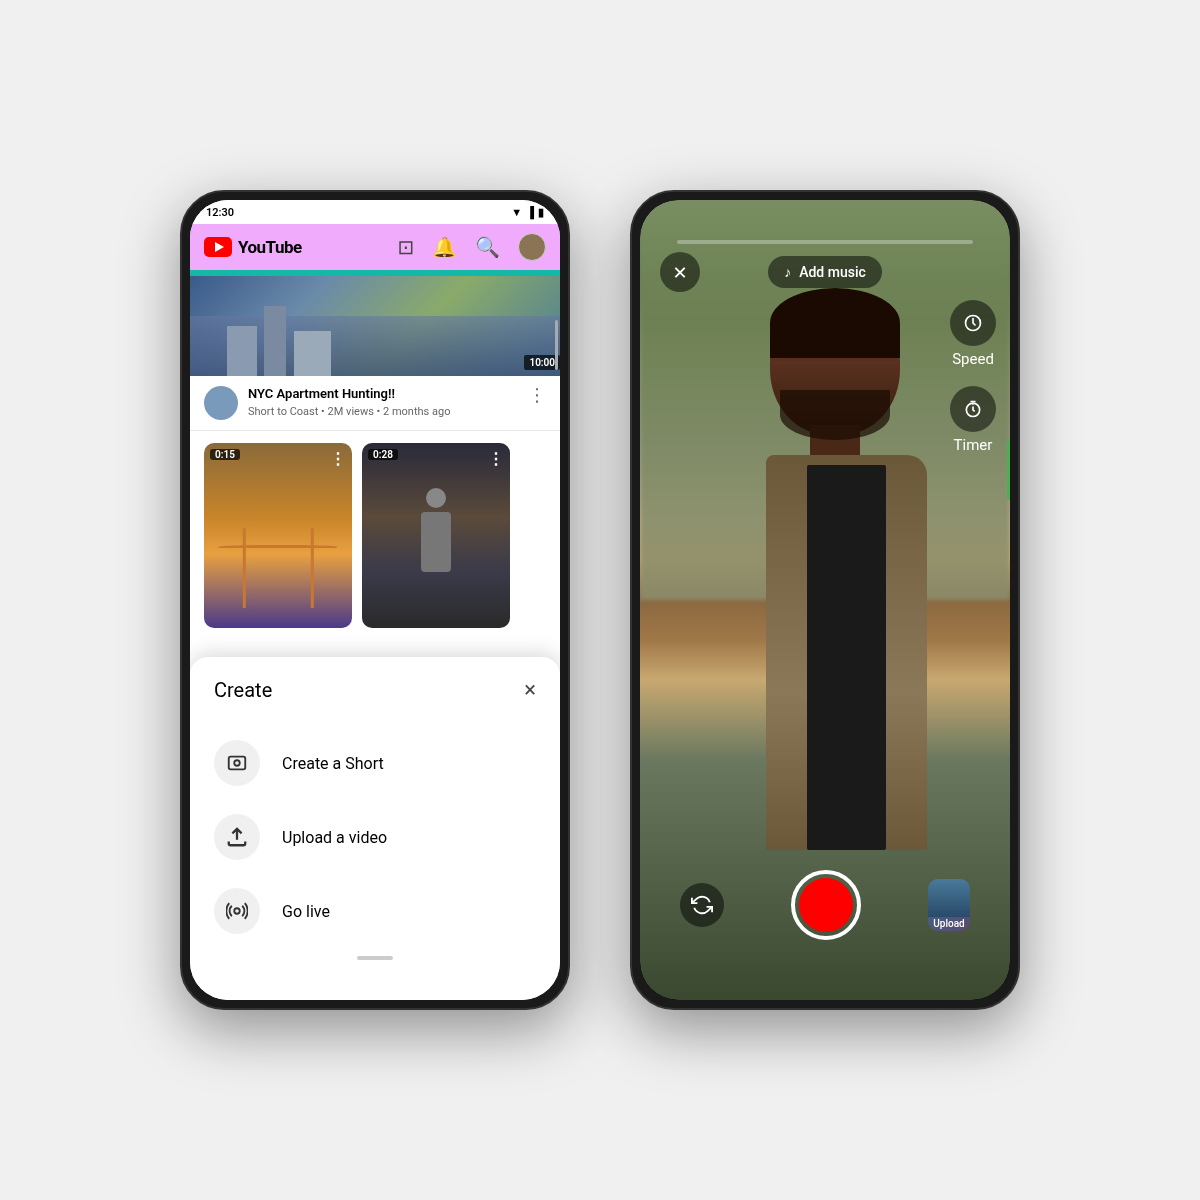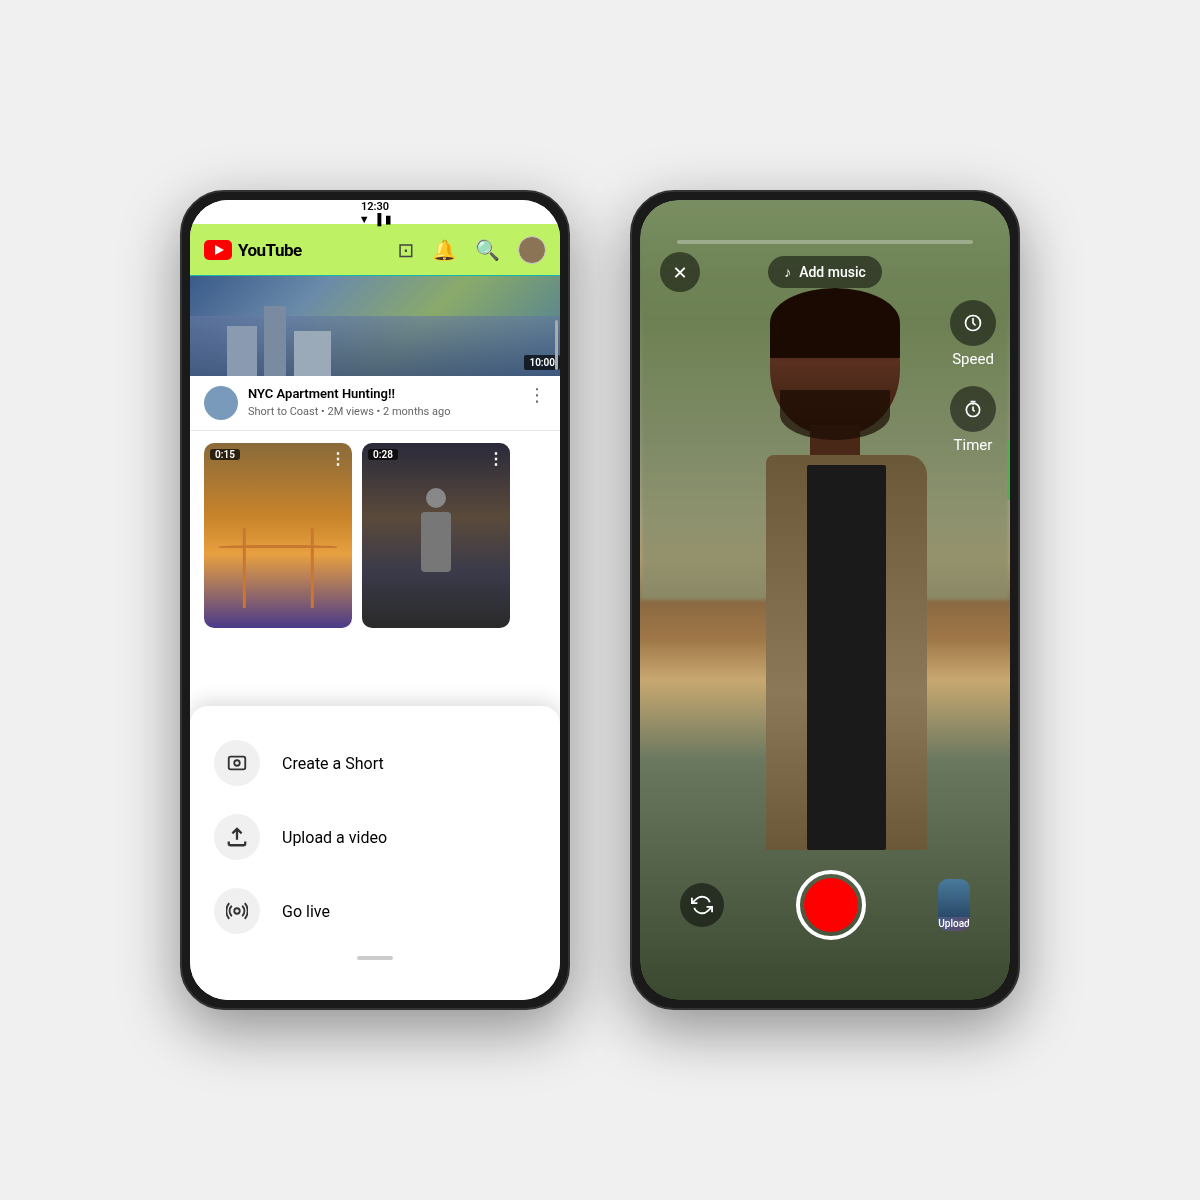--- a/index.html
+++ b/index.html
@@ -66,42 +66,41 @@
     
     .status-bar {
       height: 24px;
       background: #fff;
       display: flex;
       align-items: center;
       justify-content: space-between;
       padding: 0 16px;
       font-size: 11px;
       font-weight: 600;
-      flex-direction: column;
     }
 
     .status-right {
       display: flex;
       align-items: center;
       gap: 4px;
     }
 
     .wifi-icon, .signal-icon, .battery-icon {
       font-size: 11px;
     }
 
     
     .yt-header {
       height: 52px;
-      background: #bef264;
+      background: #f0abfc;
       display: flex;
       align-items: center;
       padding: 0 14px;
       justify-content: space-between;
-      border-bottom: 1px solid #14b8a6;
+      border-bottom: 6px solid #14b8a6;
     }
 
     .yt-logo {
       display: flex;
       align-items: center;
       gap: 6px;
     }
 
     .yt-icon-box {
       width: 28px;
@@ -499,21 +498,21 @@
     }
 
     .record-btn-inner {
       width: 54px;
       height: 54px;
       border-radius: 50%;
       background: #FF0000;
     }
 
     .upload-thumb {
-      width: 32px;
+      width: 42px;
       height: 52px;
       border-radius: 10px;
       background: linear-gradient(135deg, #3a6a9a, #5a4a6a);
       position: relative;
       overflow: hidden;
       display: flex;
       flex-direction: column;
       align-items: center;
     }
 
@@ -620,20 +619,24 @@
           </div>
           <div class="short-duration">0:28</div>
           <div class="short-more">⋮</div>
         </div>
       </div>
     </div>
 
     <div class="scroll-indicator"></div>
 
     <div class="create-sheet">
+      <div class="sheet-header">
+        <span class="sheet-title">Create</span>
+        <span class="close-btn">×</span>
+      </div>
 
       <div class="sheet-item">
         <div class="sheet-icon-circle">
           <svg width="22" height="22" viewBox="0 0 24 24" fill="none" stroke="#333" stroke-width="2">
             <rect x="3" y="5" width="18" height="14" rx="2"></rect>
             <circle cx="12" cy="12" r="3"></circle>
           </svg>
         </div>
         <span class="sheet-item-label">Create a Short</span>
       </div>

